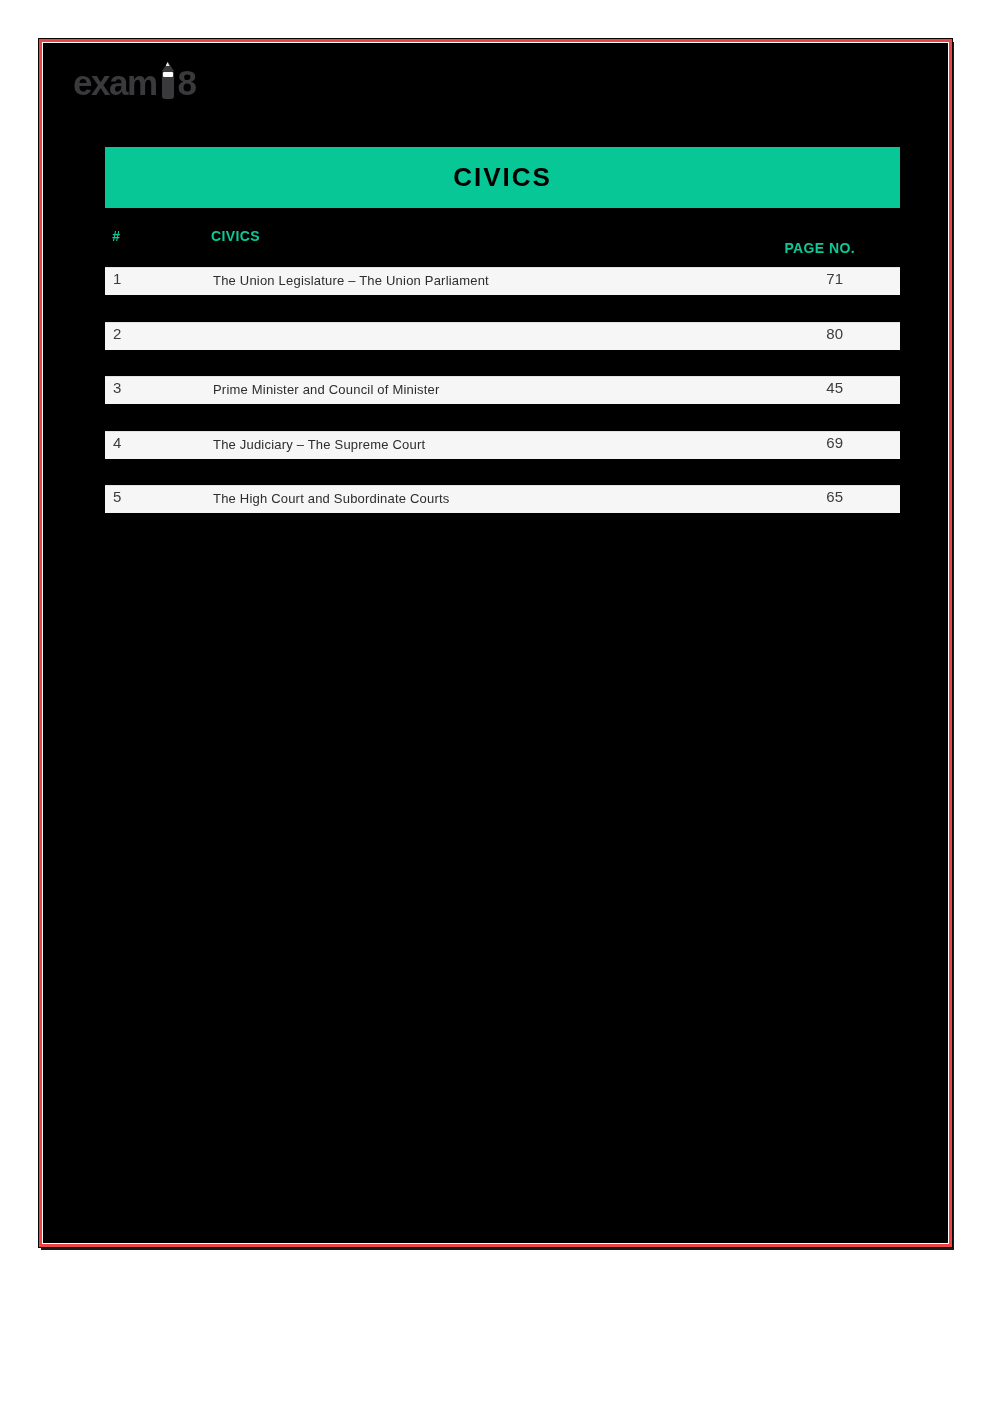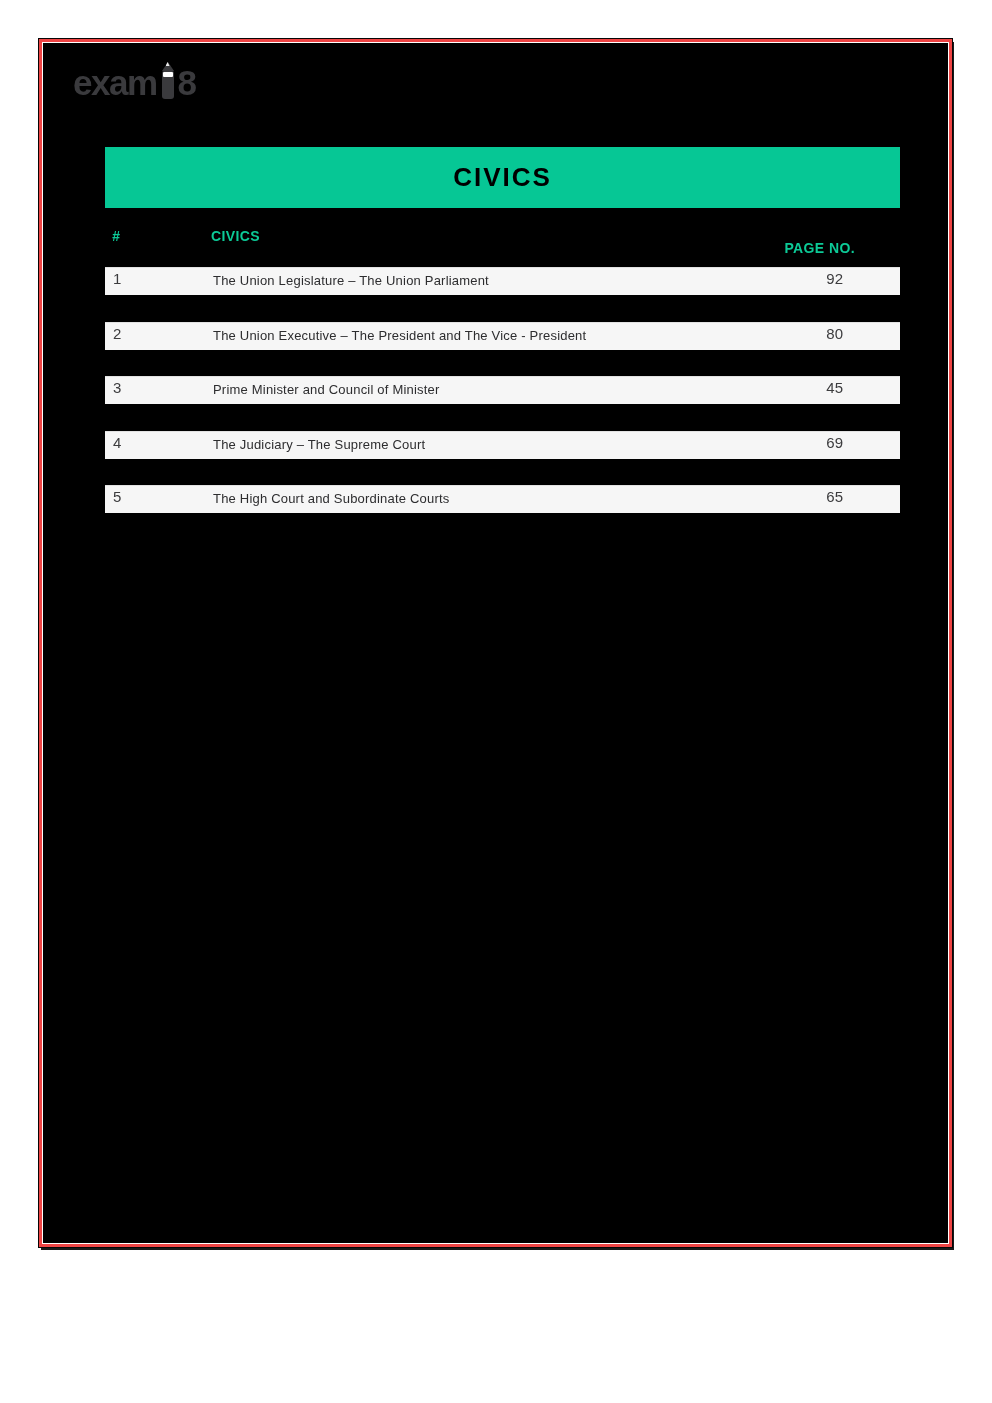--- a/index.html
+++ b/index.html
@@ -160,26 +160,25 @@
 
     <div class="thead">
       <span class="th-num">#</span>
       <span class="th-topic">CIVICS</span>
       <span class="th-page">PAGE NO.</span>
     </div>
 
     <div class="row row-1">
       <span class="cell-num">1</span>
       <span class="cell-topic">The Union Legislature – The Union Parliament</span>
-      <span class="cell-page">92</span>
+      <span class="cell-page">71</span>
     </div>
 
     <div class="row row-2">
       <span class="cell-num">2</span>
-      <span class="cell-topic">The Union Executive – The President and The Vice - President</span>
       <span class="cell-page">80</span>
     </div>
 
     <div class="row row-3">
       <span class="cell-num">3</span>
       <span class="cell-topic">Prime Minister and Council of Minister</span>
       <span class="cell-page">45</span>
     </div>
 
     <div class="row row-4">

